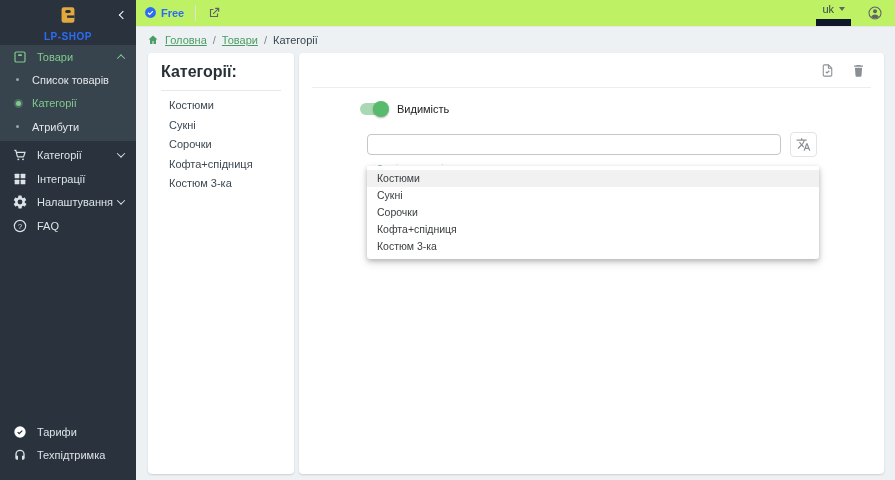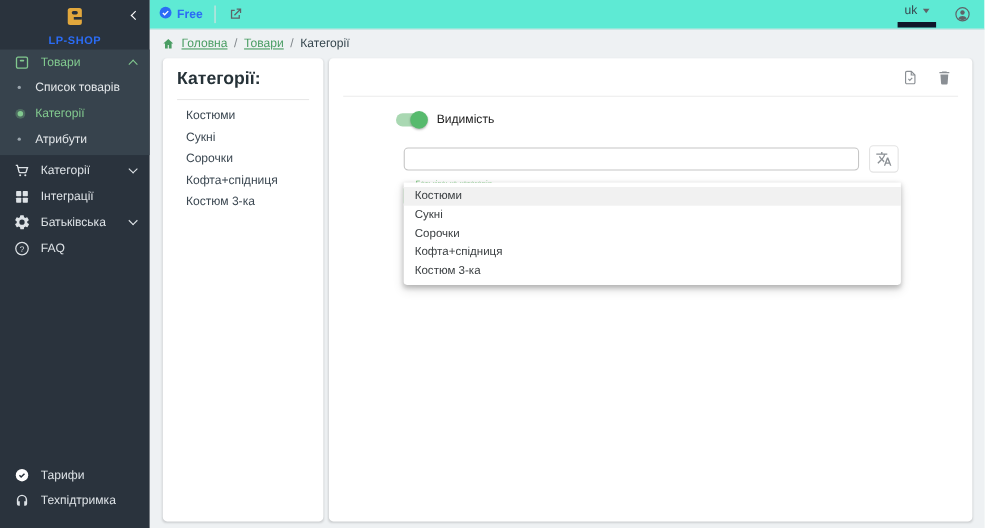--- a/index.html
+++ b/index.html
@@ -23,28 +23,28 @@
   .nav-row.group-head { color:#82c98f; }
   .sub-row { height:23.5px; display:flex; align-items:center; padding-left:16px; font-size:11px; color:#e3e7ea; cursor:pointer; }
   .bullet { width:3px; height:3px; border-radius:50%; background:#9aa5ad; margin-right:13px; flex:0 0 auto; }
   .sub-row.active { color:#82c98f; }
   .sub-row.active .bullet { width:5px; height:5px; background:#82c98f; box-shadow:0 0 0 2px rgba(130,201,143,.3); margin-right:11px; }
   .lower-nav { margin-top:3px; }
   .lower-nav .nav-row { height:23.5px; }
   .bottom-nav { margin-top:auto; padding-bottom:14px; }
 
   
-  .topbar { position:absolute; left:136px; right:0; top:0; height:27px; background:#5eead4; border-bottom:1px solid #e4e6e8; display:flex; align-items:center; z-index:5; }
+  .topbar { position:absolute; left:136px; right:0; top:0; height:27px; background:#bef264; border-bottom:1px solid #e4e6e8; display:flex; align-items:center; z-index:5; }
   .free-badge { display:flex; align-items:center; gap:4px; margin-left:8px; color:#2b6cf5; font-weight:bold; font-size:11px; cursor:pointer; }
   .free-badge svg { width:13px; height:13px; }
   .vsep { width:1px; height:16px; background:#e0e0e0; margin:0 11px; }
   .launch-btn { width:14px; height:14px; color:#5f6368; cursor:pointer; display:flex; }
   .launch-btn svg { width:14px; height:14px; }
   .topbar-right { margin-left:auto; display:flex; align-items:center; gap:16px; margin-right:12px; }
-  .lang-select { display:flex; align-items:center; gap:5px; font-size:11px; color:#37474f; border-bottom:5px solid #0f172a; padding:2px 6px 4px; cursor:pointer; }
+  .lang-select { display:flex; align-items:center; gap:5px; font-size:11px; color:#37474f; border-bottom:7px solid #0f172a; padding:2px 6px 4px; cursor:pointer; }
   .lang-caret { width:0; height:0; border-left:3.5px solid transparent; border-right:3.5px solid transparent; border-top:4px solid #5f6368; }
   .account-btn { width:16px; height:16px; color:#5f6368; cursor:pointer; }
   .account-btn svg { width:16px; height:16px; }
 
   
   .content { position:absolute; left:136px; right:0; top:27px; bottom:0; background:#eef1f3; }
   .breadcrumb { display:flex; align-items:flex-start; gap:6px; padding:7px 0 0 11px; font-size:11px; }
   .breadcrumb .home-icon { width:12px; height:12px; color:#4a9d63; display:flex; }
   .breadcrumb .home-icon svg { width:12px; height:12px; }
   .bc-link { color:#4a9d63; text-decoration:underline; cursor:pointer; }
@@ -146,21 +146,21 @@
           </svg>
       </span>
       <span>Інтеграції</span>
     </div>
     <div class="nav-row">
       <span class="nicon">
         <svg viewBox="0 0 24 24" fill="currentColor">
             <path d="M19.14 12.94c.04-.3.06-.61.06-.94s-.02-.64-.07-.94l2.03-1.58a.5.5 0 0 0 .12-.64l-1.92-3.32a.5.5 0 0 0-.61-.22l-2.39.96a7.03 7.03 0 0 0-1.62-.94l-.36-2.54a.5.5 0 0 0-.5-.42h-3.84a.5.5 0 0 0-.5.42l-.36 2.54c-.59.24-1.13.56-1.62.94l-2.39-.96a.5.5 0 0 0-.61.22L2.74 8.87a.5.5 0 0 0 .12.64l2.03 1.58c-.05.3-.09.63-.09.94s.02.64.07.94l-2.03 1.58a.5.5 0 0 0-.12.64l1.92 3.32c.14.24.42.34.68.24l2.39-.96c.5.38 1.03.7 1.62.94l.36 2.54c.04.24.25.42.5.42h3.84c.25 0 .46-.18.5-.42l.36-2.54c.59-.24 1.13-.56 1.62-.94l2.39.96c.26.1.54 0 .68-.24l1.92-3.32a.5.5 0 0 0-.12-.64l-2.01-1.58zM12 15.6a3.6 3.6 0 1 1 0-7.2 3.6 3.6 0 0 1 0 7.2z"></path>
           </svg>
       </span>
-      <span>Батьківська</span>
+      <span>Налаштування</span>
       <span class="chev down"></span>
     </div>
     <div class="nav-row">
       <span class="nicon">
         <svg viewBox="0 0 24 24">
             <circle cx="12" cy="12" r="8.5" fill="none" stroke="currentColor" stroke-width="1.7"></circle>
             <text x="12" y="16" text-anchor="middle" font-size="11" font-family="Liberation Sans, sans-serif" fill="currentColor">?</text>
           </svg>
       </span>
       <span>FAQ</span>

